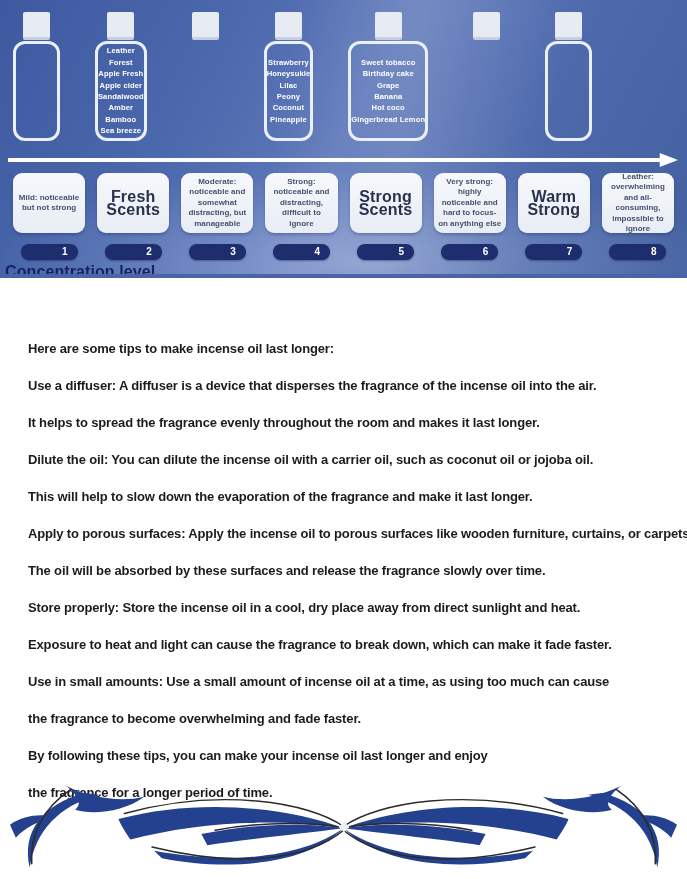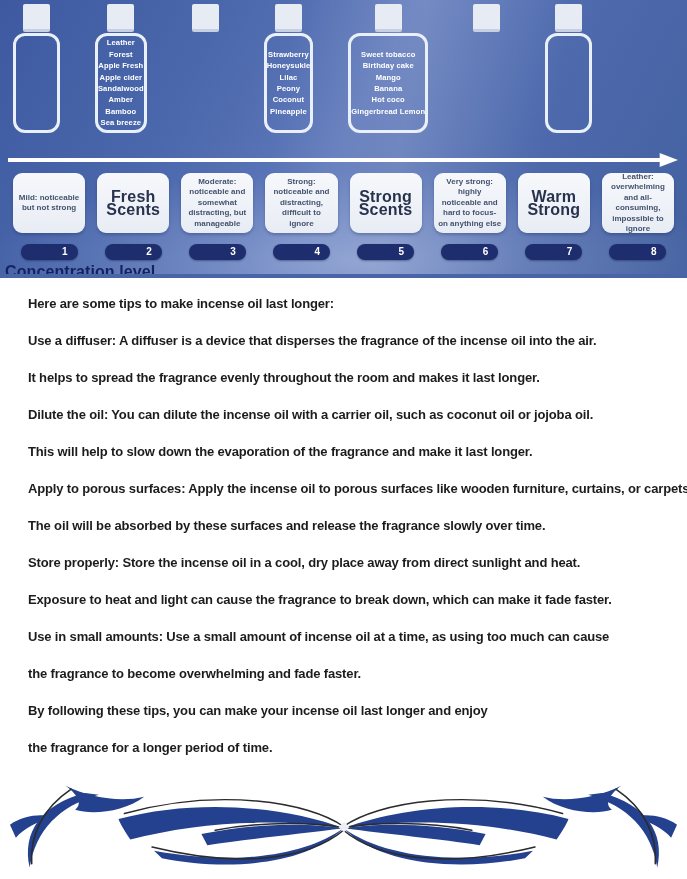--- a/index.html
+++ b/index.html
@@ -10,21 +10,21 @@
   .banner {
     width:687px; height:278px; overflow:hidden;
     background:
       linear-gradient(100deg, rgba(255,255,255,0) 40%, rgba(255,255,255,0.14) 58%, rgba(255,255,255,0) 78%),
       radial-gradient(90% 55% at 52% 95%, rgba(186,200,234,0.45) 0%, rgba(186,200,234,0) 60%),
       linear-gradient(118deg, #3e59a0 0%, #4b68ac 28%, #5e78ba 50%, #4e6aad 72%, #43609f 100%);
     border-bottom:4px solid #4a65a7;
   }
   .cols { display:grid; grid-template-columns:repeat(8,1fr); gap:12px; padding:0 13px; }
 
-  .bottles { padding-top:4px; height:144px;gap:35px; }
+  .bottles { padding-top:12px; height:144px;gap:35px; }
   .bottle { display:flex; flex-direction:column; align-items:center; }
   .cap {
     width:27px; height:28px; background:#e7ebf4;
     border-radius:2px; border-bottom:3px solid #c6d0e2;
   }
   .bottle-body {
     width:100%; height:100px; border:3px solid #eaf0f9; border-radius:12px;
     display:flex; flex-direction:column; justify-content:center; align-items:center;
     margin-top:1px;
   }
@@ -52,21 +52,21 @@
     display:flex; align-items:center; justify-content:flex-end; padding-right:10px;
     box-shadow:0 1px 2px rgba(10,20,60,0.4);
   }
   .pill span { color:#ffffff; font-size:10px; font-weight:bold; line-height:1; }
 
   .axis-label {
     margin:3px 0 11px 5px; font-size:16px; font-weight:bold; color:#14225f; letter-spacing:0.1px;
   }
 
   
-  .tips { padding:19px 26px 0 28px; }
+  .tips { padding:19px 26px 0 28px;margin-top:45px; }
   .tip {
     font-size:13px; font-weight:bold; color:#1c1c1c; line-height:14px;
     letter-spacing:-0.15px; margin-bottom:23px; white-space:nowrap;
   }
 
   
   .flourish { position:absolute; left:8px; top:778px; width:671px; height:97px; }
   .flourish svg { display:block; width:100%; height:100%; }
   .nv { fill:#24418f; }
   .bk { fill:none; stroke:#2b2b2b; stroke-width:1.6; stroke-linecap:round; }
@@ -106,21 +106,21 @@
           <div class="scent">Peony</div>
           <div class="scent">Coconut</div>
           <div class="scent">Pineapple</div>
         </div>
       </div>
       <div class="bottle">
         <div class="cap"></div>
         <div class="bottle-body">
           <div class="scent">Sweet tobacco</div>
           <div class="scent">Birthday cake</div>
-          <div class="scent">Mango</div>
+          <div class="scent">Grape</div>
           <div class="scent">Banana</div>
           <div class="scent">Hot coco</div>
           <div class="scent">Gingerbread Lemon</div>
         </div>
       </div>
       <div class="bottle">
         <div class="cap"></div>
       </div>
       <div class="bottle">
         <div class="cap"></div>

